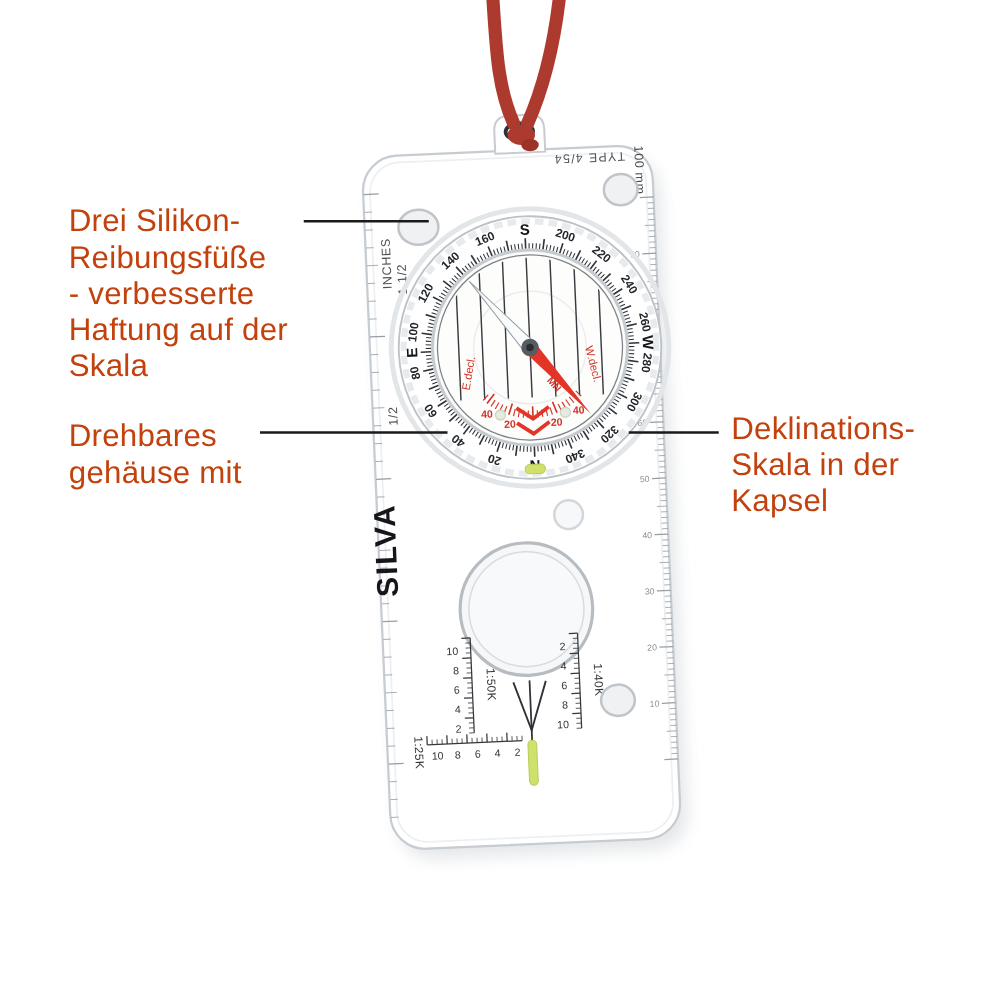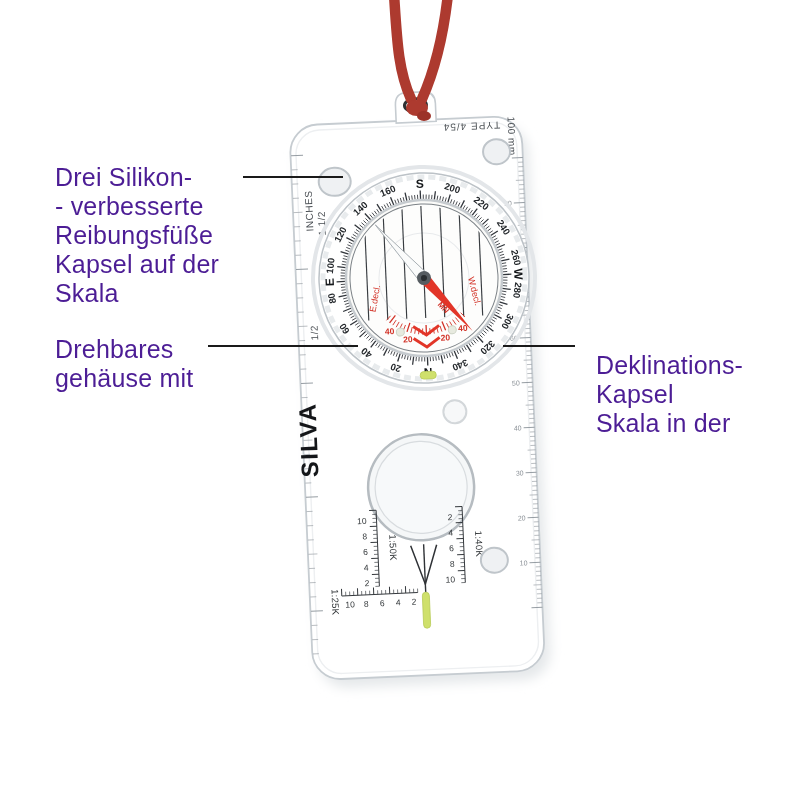--- a/index.html
+++ b/index.html
@@ -1,20 +1,20 @@
 <!DOCTYPE html>
 <html><head>
 <meta charset="utf-8">
 <style>
   html,body{margin:0;padding:0;background:#fff;}
   .stage{position:relative;width:800px;height:800px;background:#ffffff;overflow:hidden;
          font-family:"Liberation Sans",sans-serif;}
   .stage svg{position:absolute;left:0;top:0;}
   svg text{font-family:"Liberation Sans",sans-serif;}
-  .ann{position:absolute;font-size:25px;line-height:29px;color:#4c1d95;letter-spacing:.2px;}
+  .ann{position:absolute;font-size:25px;line-height:29px;color:#c2410c;letter-spacing:.2px;}
   .connector{position:absolute;height:2px;background:#1a1a1a;}
   .bz-num{font-size:9.5px;font-weight:600;fill:#23272b;}
   .bz-card{font-size:12px;font-weight:700;fill:#15181b;}
   .ruler-num{font-size:7px;fill:#8a9096;}
   .edge-label{font-size:10px;fill:#4a4f54;letter-spacing:.5px;}
   .scale-num{font-size:8.5px;fill:#33373a;}
   .scale-label{font-size:9.5px;fill:#33373a;letter-spacing:.3px;}
   .decl-num{font-size:8.5px;font-weight:600;fill:#d23227;}
   .decl-label{font-size:9px;fill:#d23227;}
   .mn-label{font-size:8px;font-weight:700;fill:#d23227;}
@@ -574,34 +574,34 @@
     <g>
       <path d="M394,-6 C397,40 398,70 411,99" fill="none" stroke="#ad3a2f" stroke-width="10.5" stroke-linecap="round"></path>
       <path d="M448,-6 C443,40 434,72 422,99" fill="none" stroke="#ad3a2f" stroke-width="10.5" stroke-linecap="round"></path>
       <ellipse cx="417" cy="108" rx="11" ry="8" fill="#ad3a2f"></ellipse>
       <ellipse cx="424" cy="116" rx="7" ry="5" fill="#9c3228"></ellipse>
     </g>
   </svg>
 
   <div class="ann" style="left:55px;top:163px;">
     <div>Drei Silikon-</div>
+    <div>Reibungsfüße</div>
     <div>- verbesserte</div>
-    <div>Reibungsfüße</div>
-    <div>Kapsel auf der</div>
+    <div>Haftung auf der</div>
     <div>Skala</div>
   </div>
 
   <div class="ann" style="left:55px;top:335px;">
     <div>Drehbares</div>
     <div>gehäuse mit</div>
   </div>
 
-  <div class="ann" style="left:585px;top:351px;margin-left:11px;">
+  <div class="ann" style="left:585px;top:329px;">
     <div>Deklinations-</div>
+    <div>Skala in der</div>
     <div>Kapsel</div>
-    <div>Skala in der</div>
   </div>
 
   <div class="connector" style="left:243px;top:176px;width:100px;"></div>
   <div class="connector" style="left:208px;top:345px;width:150px;"></div>
   <div class="connector" style="left:503px;top:345px;width:72px;"></div>
 
 </div>
 
 </body></html>

